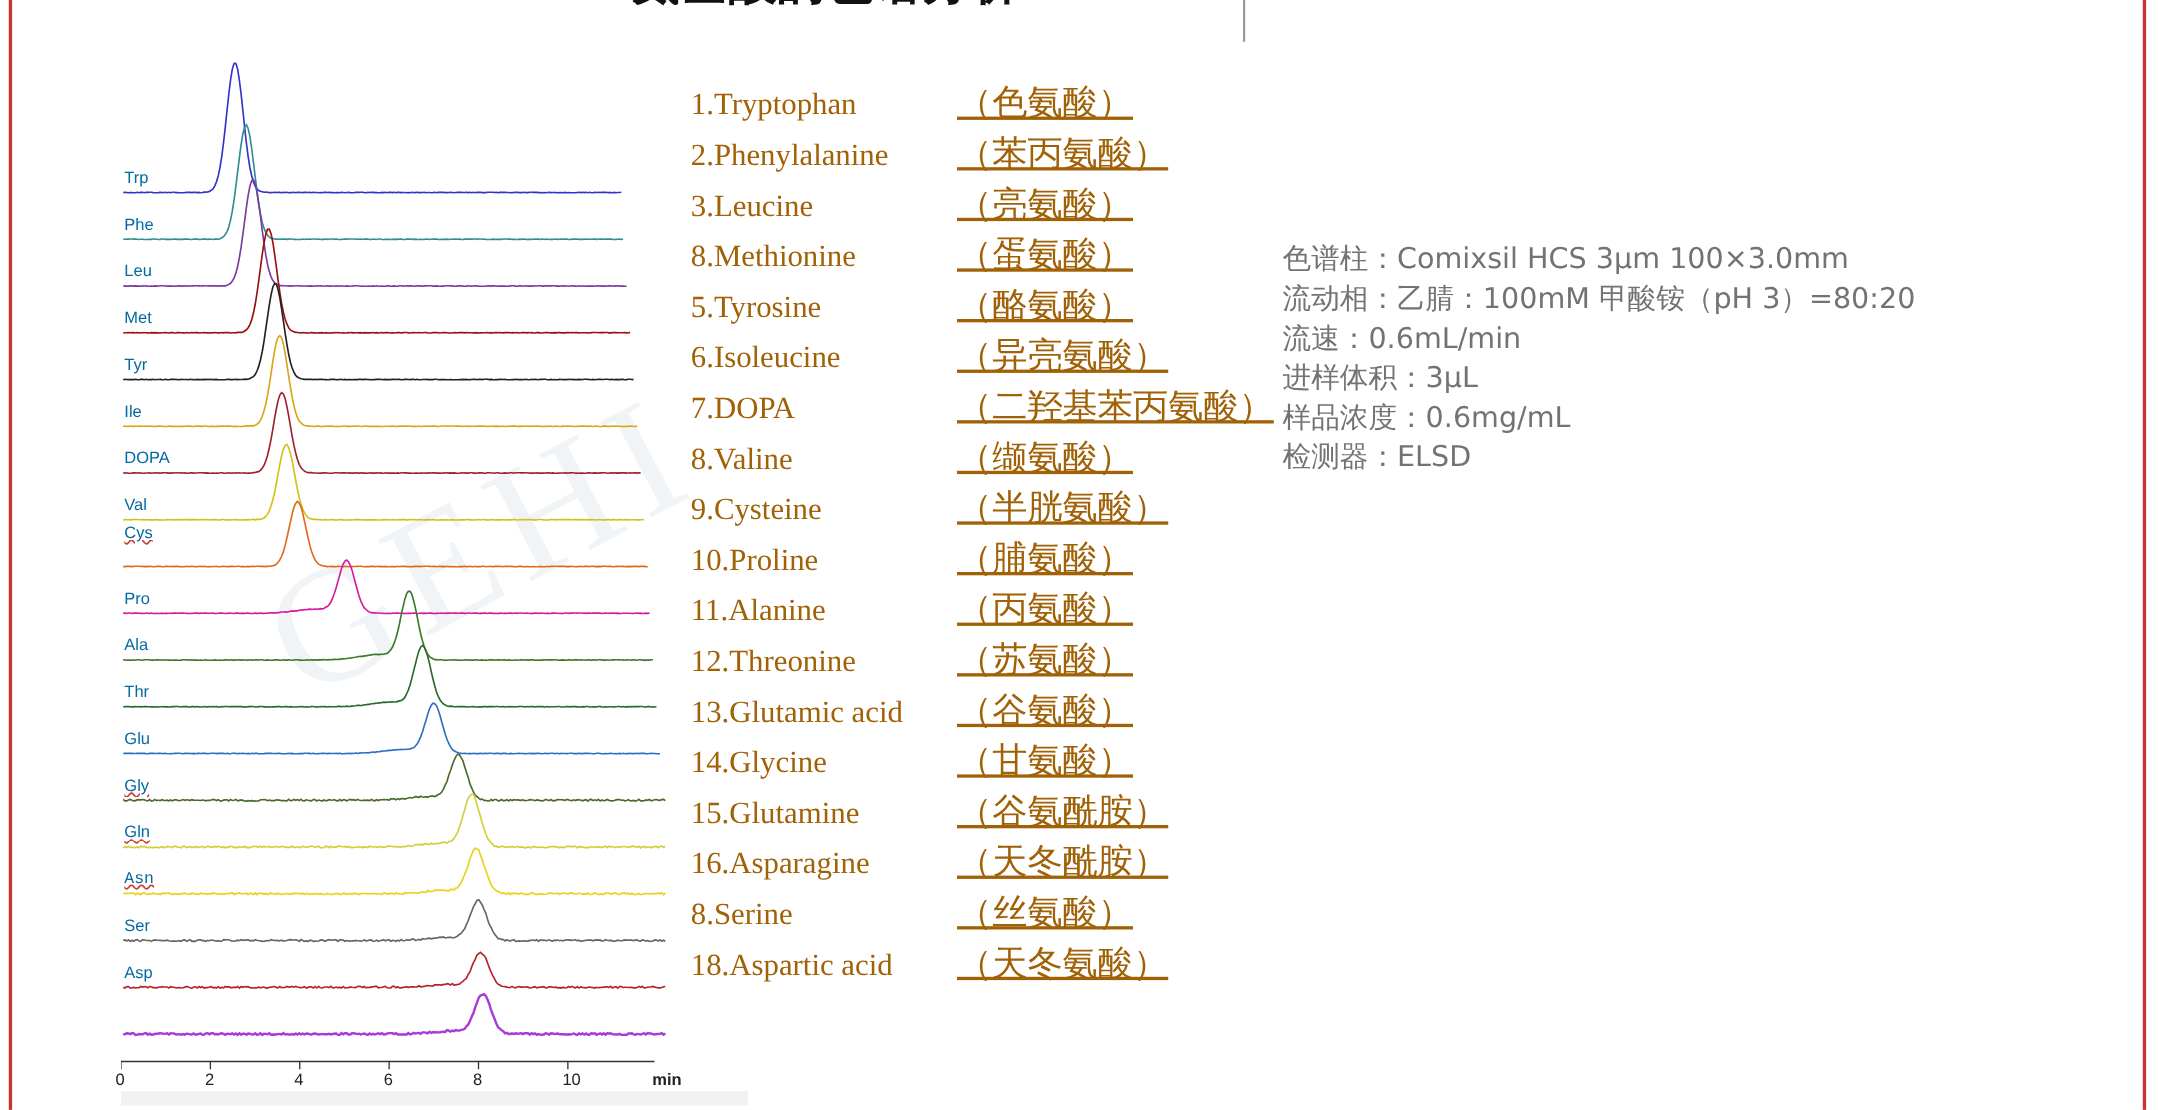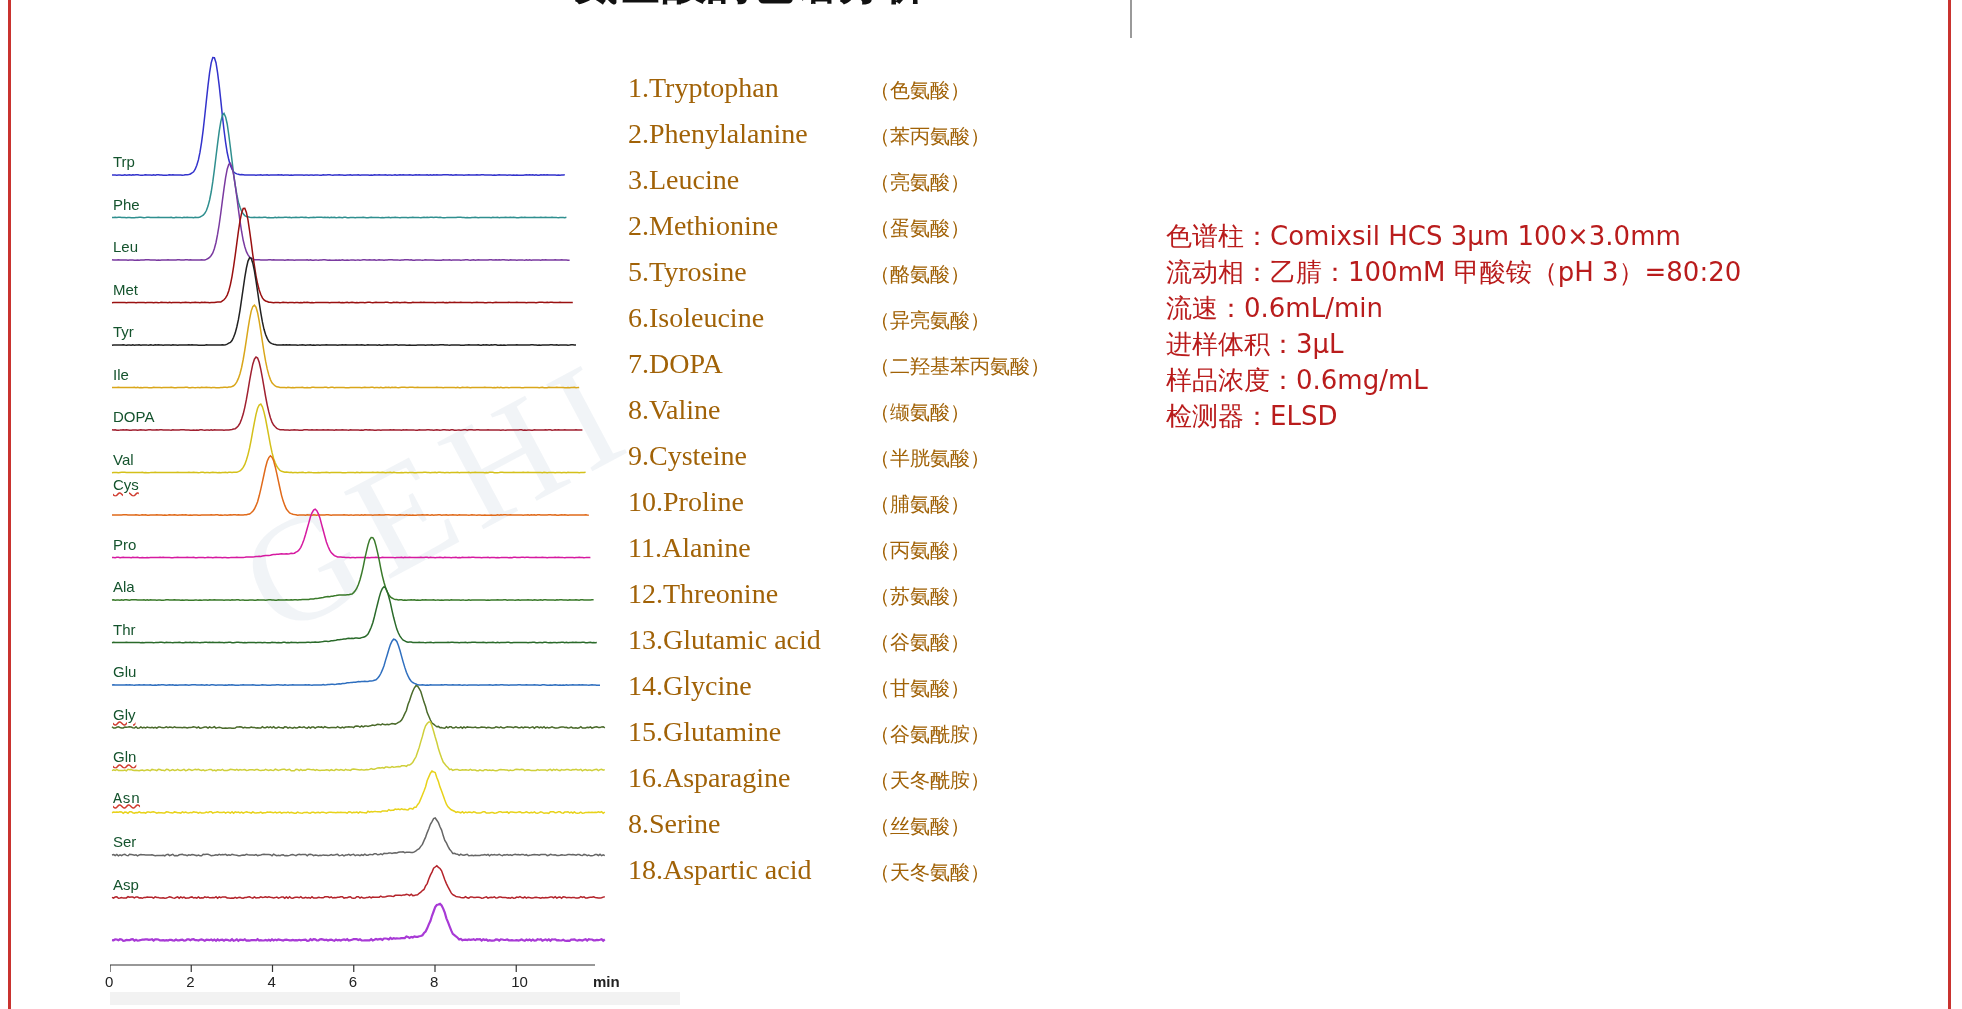--- a/index.html
+++ b/index.html
@@ -61,21 +61,21 @@
     letter-spacing: 14px;
     transform: rotate(-28deg);
     pointer-events: none;
     user-select: none;
   }
 
   .trace-label {
     position: absolute;
     font-family: "Liberation Sans", sans-serif;
     font-size: 15px;
-    color: #14532d;
+    color: #0369a1;
     white-space: nowrap;
   }
   .trace-label.sq { text-decoration: underline; text-decoration-style: wavy; text-decoration-color:#d03b2f; }
 
   .axis-num {
     position: absolute;
     font-family: "Liberation Sans", sans-serif;
     font-size: 15px;
     color: #222;
   }
@@ -86,27 +86,27 @@
     left: 628px; top: 72px;
     font-family: "Liberation Serif", serif;
     color: #a16207;
   }
   .list .row {
     display: flex;
     height: 46px;
     align-items: baseline;
   }
   .list .en { width: 242px; font-size: 28px; white-space: nowrap; }
-  .list .cn { font-size: 20px; white-space: nowrap; font-family: "DejaVu Sans", sans-serif; }
+  .list .cn { font-size: 32px; white-space: nowrap; font-family: "DejaVu Sans", sans-serif; text-decoration: underline; }
 
   
   .conds {
     position: absolute;
     left: 1166px; top: 218px;
-    color: #b91c1c;
+    color: #737373;
     font-family: "DejaVu Sans", sans-serif;
     font-size: 26px;
     line-height: 36px;
     white-space: nowrap;
   }
 </style>
 </head>
 <body>
 
 <div class="edge-rule left"></div>
@@ -155,21 +155,21 @@
     </div>
     <div class="row">
       <div class="en">2.Phenylalanine</div>
       <div class="cn">（苯丙氨酸）</div>
     </div>
     <div class="row">
       <div class="en">3.Leucine</div>
       <div class="cn">（亮氨酸）</div>
     </div>
     <div class="row">
-      <div class="en">2.Methionine</div>
+      <div class="en">8.Methionine</div>
       <div class="cn">（蛋氨酸）</div>
     </div>
     <div class="row">
       <div class="en">5.Tyrosine</div>
       <div class="cn">（酪氨酸）</div>
     </div>
     <div class="row">
       <div class="en">6.Isoleucine</div>
       <div class="cn">（异亮氨酸）</div>
     </div>

